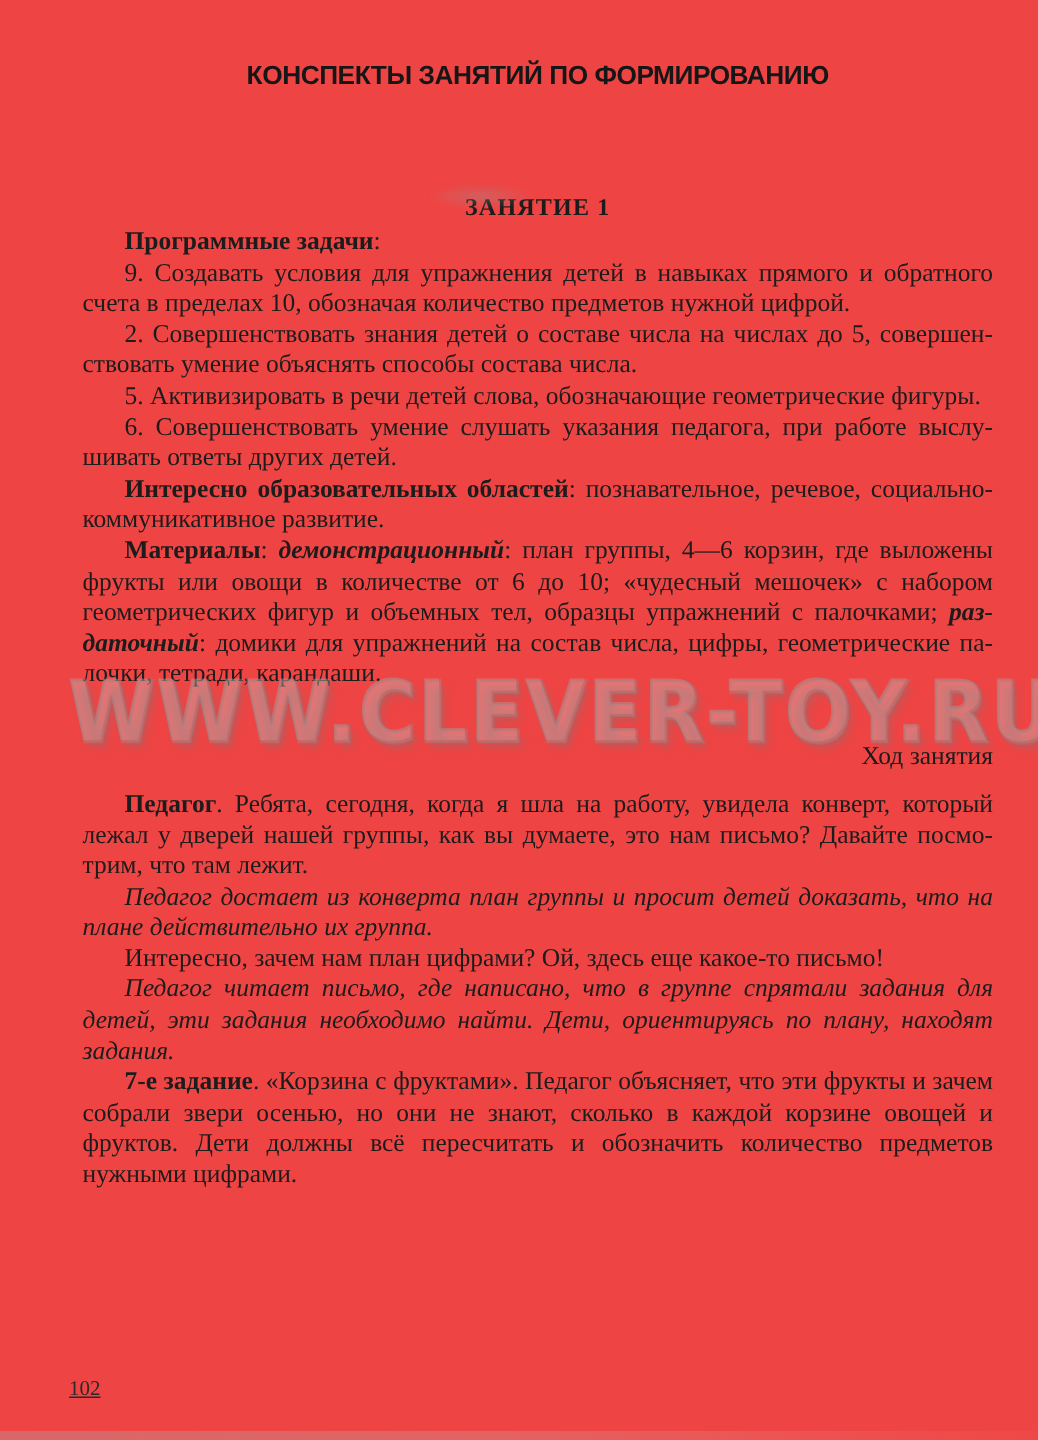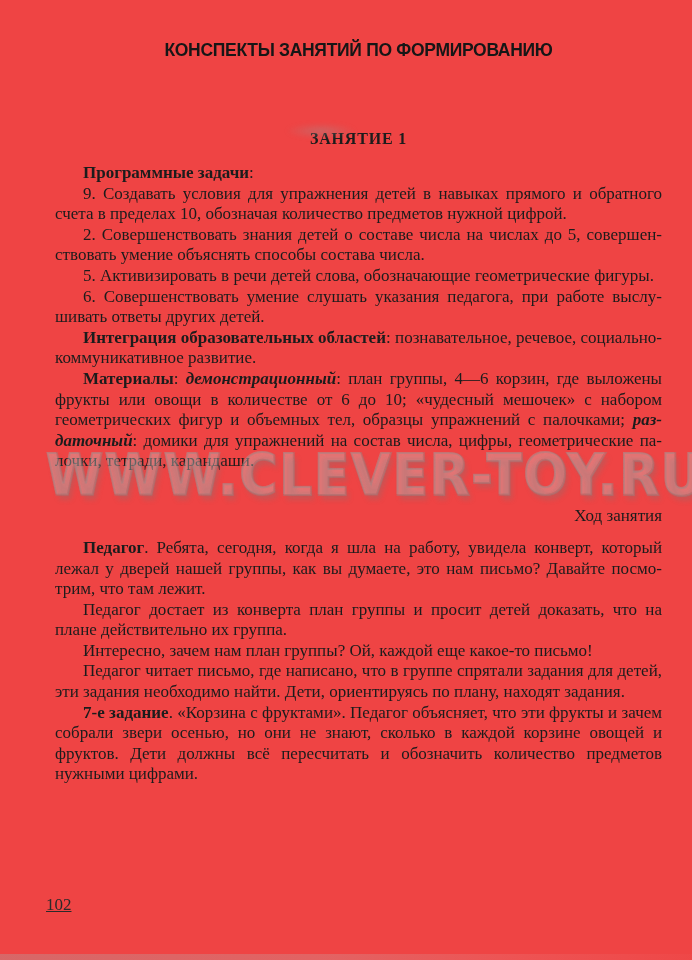--- a/index.html
+++ b/index.html
@@ -27,42 +27,42 @@
     color:#161616;
   }
   .lesson-heading{
     margin-top:67px;
     text-align:center;
     font-weight:bold;
     font-size:16px;
     letter-spacing:0.8px;
     line-height:21px;
   }
-  .blocks{margin-top:14px;}
+  .blocks{margin-top:2px;}
   .para{
     margin:0;
     text-indent:28px;
     text-align:justify;
     font-size:17px;
     line-height:20.6px;
   }
   .para .b{font-weight:bold;}
-  .para .i{}
+  .para .i{font-style:italic;}
   .para .bi{font-weight:bold;font-style:italic;}
   .subheading{
     margin:33px 0 12px 0;
     text-align:right;
     font-weight:normal;
     font-size:17px;
     line-height:21px;
   }
   .page-number{
     position:absolute;
-    left:46px;top:895px;
-    font-size:17px;
+    left:46px;top:919px;
+    font-size:14px;
     color:#2a2a2a;
     text-decoration:underline;
   }
   .watermark{
     position:absolute;
     left:46px;top:446px;
     width:646px;
     white-space:nowrap;
     font-family:"DejaVu Sans", sans-serif;
     font-weight:bold;
@@ -110,26 +110,26 @@
     </div>
 
     <div class="lesson-heading">ЗАНЯТИЕ 1</div>
 
     <div class="blocks">
         <p class="para"><span class="b">Программные задачи</span><span>:</span></p>
         <p class="para"><span>9. Создавать условия для упражнения детей в навыках прямого и обратного счета в пределах 10, обозначая количество предметов нужной цифрой.</span></p>
         <p class="para"><span>2. Совершенствовать знания детей о составе числа на числах до 5, совершен­ствовать умение объяснять способы состава числа.</span></p>
         <p class="para"><span>5. Активизировать в речи детей слова, обозначающие геометрические фигуры.</span></p>
         <p class="para"><span>6. Совершенствовать умение слушать указания педагога, при работе выслу­шивать ответы других детей.</span></p>
-        <p class="para"><span class="b">Интеграция образовательных областей</span><span>: познавательное, речевое, социально-коммуникативное развитие.</span></p>
+        <p class="para"><span class="b">Интересно образовательных областей</span><span>: познавательное, речевое, социально-коммуникативное развитие.</span></p>
         <p class="para"><span class="b">Материалы</span><span>: </span><span class="bi">демонстрационный</span><span>: план группы, 4—6 корзин, где выложе­ны фрукты или овощи в количестве от 6 до 10; «чудесный мешочек» с набором геометрических фигур и объемных тел, образцы упражнений с палочками; </span><span class="bi">раз­даточный</span><span>: домики для упражнений на состав числа, цифры, геометрические па­лочки, тетради, карандаши.</span></p>
         <div class="subheading">Ход занятия</div>
         <p class="para"><span class="b">Педагог</span><span>. Ребята, сегодня, когда я шла на работу, увидела конверт, который лежал у дверей нашей группы, как вы думаете, это нам письмо? Давайте посмо­трим, что там лежит.</span></p>
         <p class="para"><span class="i">Педагог достает из конверта план группы и просит детей доказать, что на плане действительно их группа.</span></p>
-        <p class="para"><span>Интересно, зачем нам план группы? Ой, каждой еще какое-то письмо!</span></p>
+        <p class="para"><span>Интересно, зачем нам план цифрами? Ой, здесь еще какое-то письмо!</span></p>
         <p class="para"><span class="i">Педагог читает письмо, где написано, что в группе спрятали задания для детей, эти задания необходимо найти. Дети, ориентируясь по плану, находят задания.</span></p>
         <p class="para"><span class="b">7-е задание</span><span>. «Корзина с фруктами». Педагог объясняет, что эти фрукты и зачем собрали звери осенью, но они не знают, сколько в каждой корзине ово­щей и фруктов. Дети должны всё пересчитать и обозначить количество предме­тов нужными цифрами.</span></p>
       </div>
   </div>
 
   <div class="watermark">WWW.CLEVER-TOY.RU</div>
 
   <div class="page-number">102</div>
 
   <div class="edge-right"></div>

